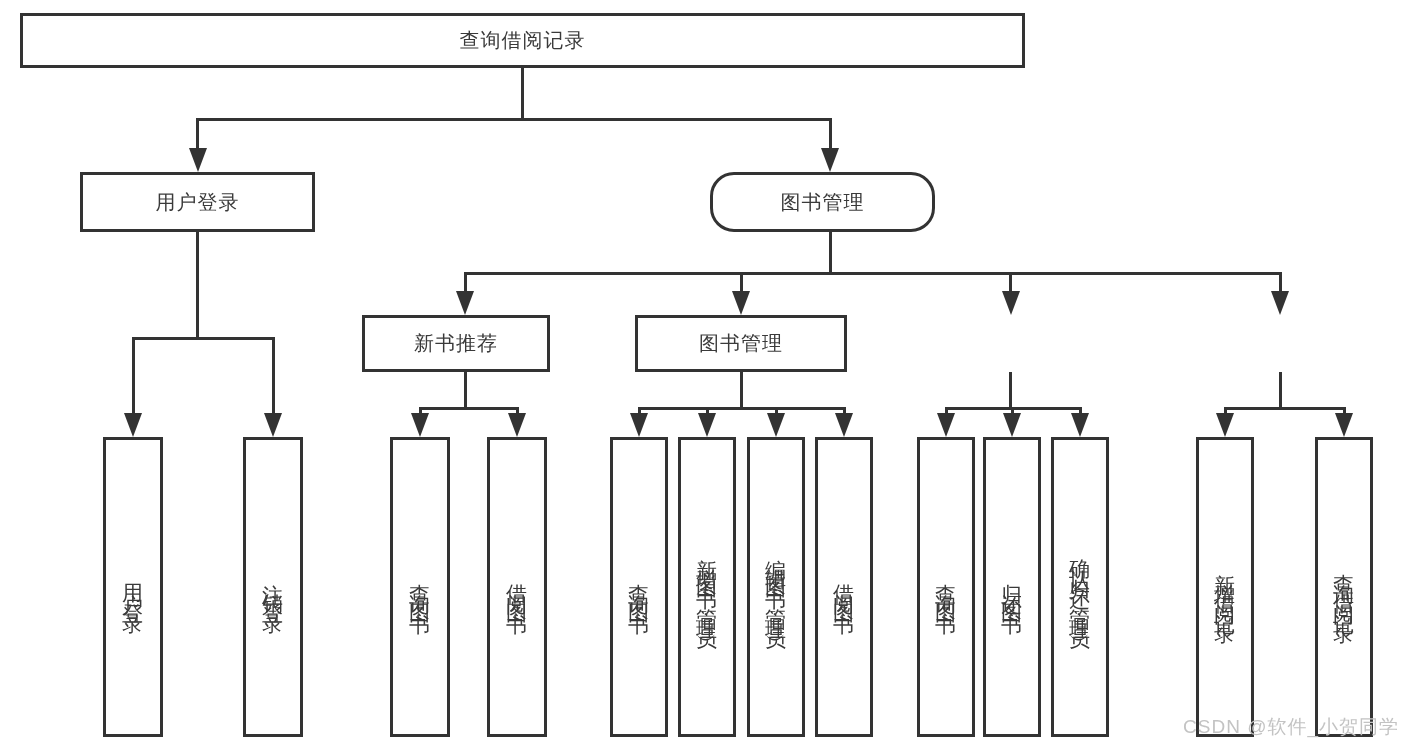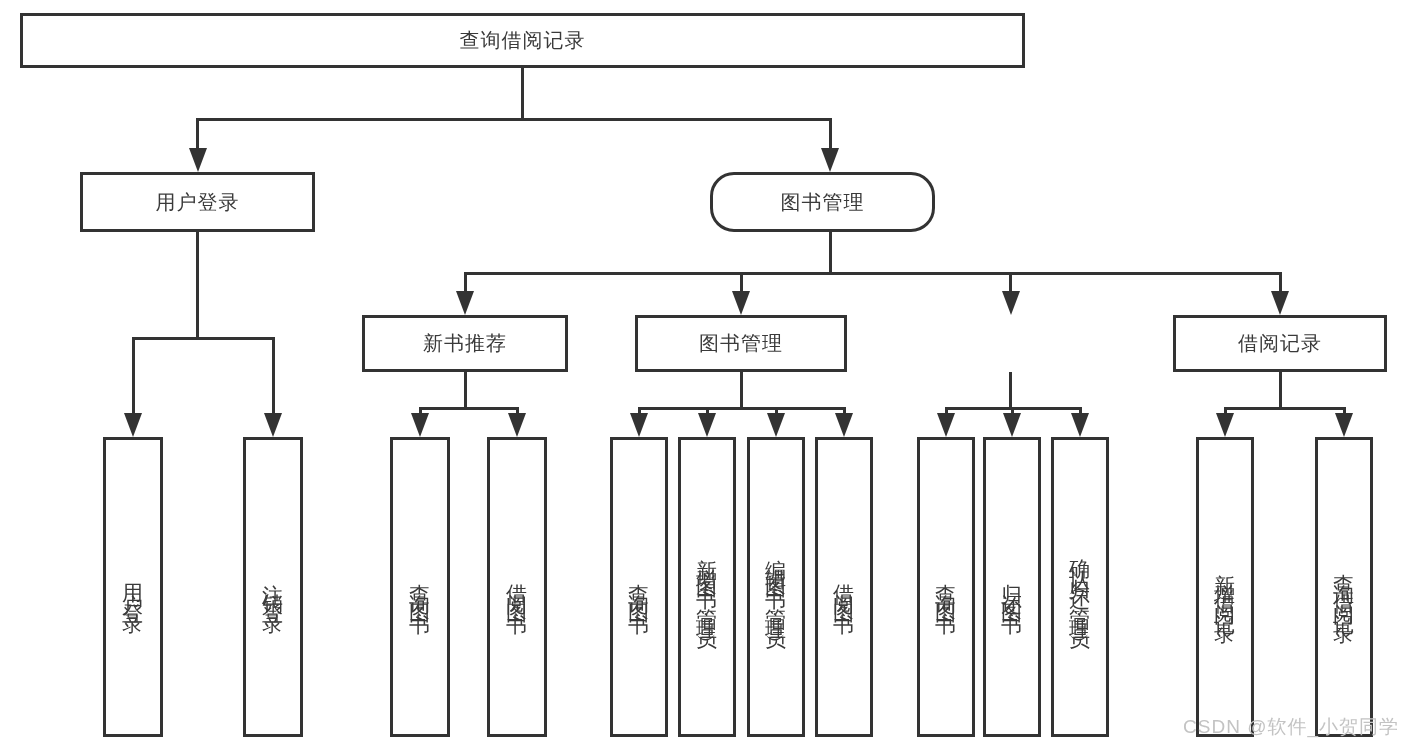--- a/index.html
+++ b/index.html
@@ -44,28 +44,25 @@
   <span class="watermark">CSDN @软件_小贺同学</span>
 <div class="node" style="left: 20px; top: 13px; width: 1005px; height: 55px;">
       <span>查询借阅记录</span>
     </div>
     <div class="node" style="left: 80px; top: 172px; width: 235px; height: 60px;">
       <span>用户登录</span>
     </div>
     <div class="node" style="left: 710px; top: 172px; width: 225px; height: 60px; border-radius: 24px;">
       <span>图书管理</span>
     </div>
-    <div class="node" style="left: 362px; top: 315px; width: 206px; height: 57px;">
+    <div class="node" style="left: 362px; top: 315px; width: 188px; height: 57px;">
       <span>新书推荐</span>
     </div>
     <div class="node" style="left: 635px; top: 315px; width: 212px; height: 57px;">
       <span>图书管理</span>
-    </div>
-    <div class="node" style="left: 1173px; top: 315px; width: 214px; height: 57px;">
-      <span>借阅记录</span>
     </div>
     <div class="node vertical" style="left: 103px; top: 437px; width: 60px; height: 300px;">
       <span>用户登录</span>
     </div>
     <div class="node vertical" style="left: 243px; top: 437px; width: 60px; height: 300px;">
       <span>注销登录</span>
     </div>
     <div class="node vertical" style="left: 390px; top: 437px; width: 60px; height: 300px;">
       <span>查询图书</span>
     </div>

